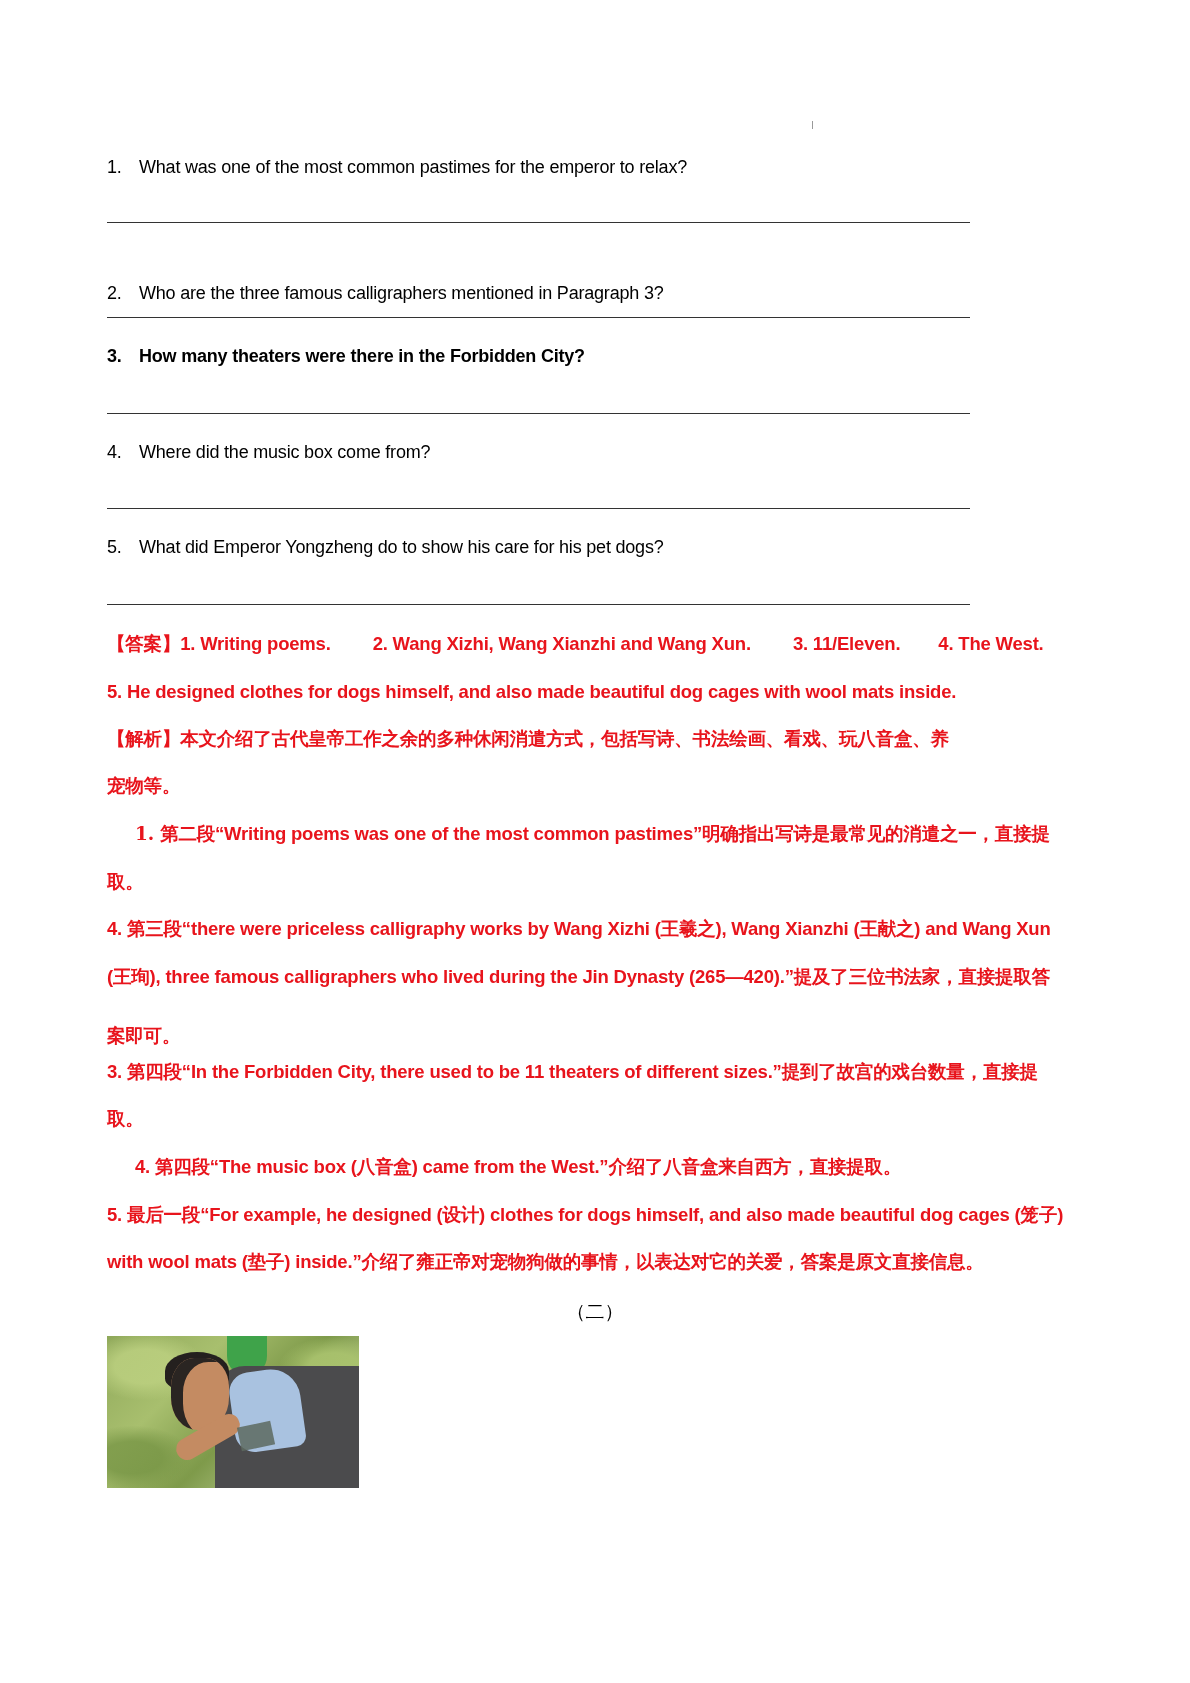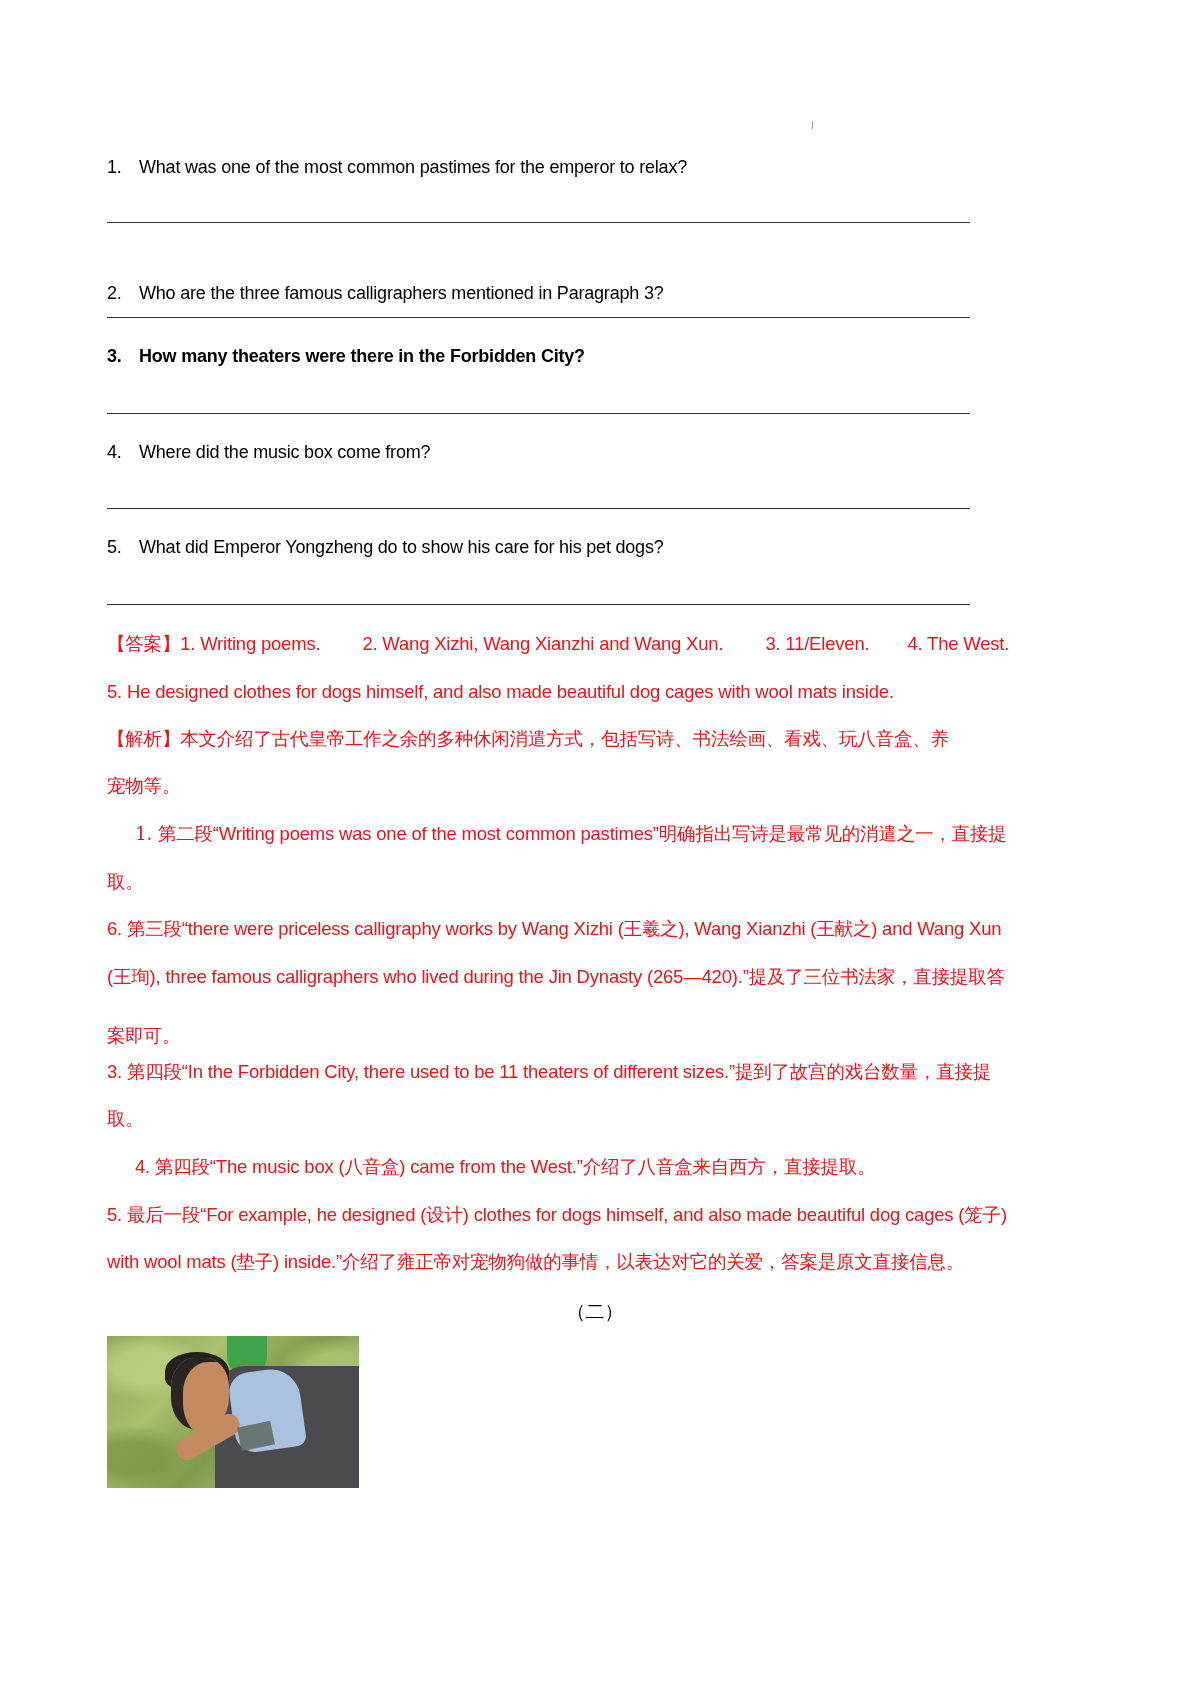--- a/index.html
+++ b/index.html
@@ -43,20 +43,21 @@
     }
     .answer-line {
       position: absolute;
       left: 107px;
       width: 863px;
       height: 1px;
       background: #333333;
     }
     .red {
       color: #e8141c;
+      font-weight: bold;
     }
     .ans-line {
       position: absolute;
       left: 107px;
       font-size: 18.5px;
       line-height: 24px;
       white-space: nowrap;
       letter-spacing: -0.2px;
     }
     .cjk {
@@ -206,21 +207,21 @@
   <div class="ans-line red cjk" style="top:727px;">
     <span>【解析】</span><span>本文介绍了古代皇帝工作之余的多种休闲消遣方式，包括写诗、书法绘画、看戏、玩八音盒、养</span>
   </div>
   <div class="ans-line red cjk" style="top:774px;">宠物等。</div>
 
   <div class="ans-line red" style="top:822px;margin-left:28px;">
     <span class="cjk">1. 第二段</span><span>“Writing poems was one of the most common pastimes”</span><span class="cjk">明确指出写诗是最常见的消遣之一，直接提</span>
   </div>
   <div class="ans-line red cjk" style="top:870px;">取。</div>
 
-  <div class="ans-line red" style="top:917px;">6. 第三段“there were priceless calligraphy works by Wang Xizhi (王羲之), Wang Xianzhi (王献之) and Wang Xun</div>
+  <div class="ans-line red" style="top:917px;">4. 第三段“there were priceless calligraphy works by Wang Xizhi (王羲之), Wang Xianzhi (王献之) and Wang Xun</div>
   <div class="ans-line red" style="top:965px;">(王珣), three famous calligraphers who lived during the Jin Dynasty (265—420).”提及了三位书法家，直接提取答</div>
   <div class="ans-line red cjk" style="top:1012px;margin-top:12px;">案即可。</div>
 
   <div class="ans-line red" style="top:1060px;">3. 第四段“In the Forbidden City, there used to be 11 theaters of different sizes.”提到了故宫的戏台数量，直接提</div>
   <div class="ans-line red cjk" style="top:1107px;">取。</div>
 
   <div class="ans-line red" style="top:1155px;margin-left:28px;">4. 第四段“The music box (八音盒) came from the West.”介绍了八音盒来自西方，直接提取。</div>
 
   <div class="ans-line red" style="top:1203px;">5. 最后一段“For example, he designed (设计) clothes for dogs himself, and also made beautiful dog cages (笼子)</div>
   <div class="ans-line red" style="top:1250px;">with wool mats (垫子) inside.”介绍了雍正帝对宠物狗做的事情，以表达对它的关爱，答案是原文直接信息。</div>

